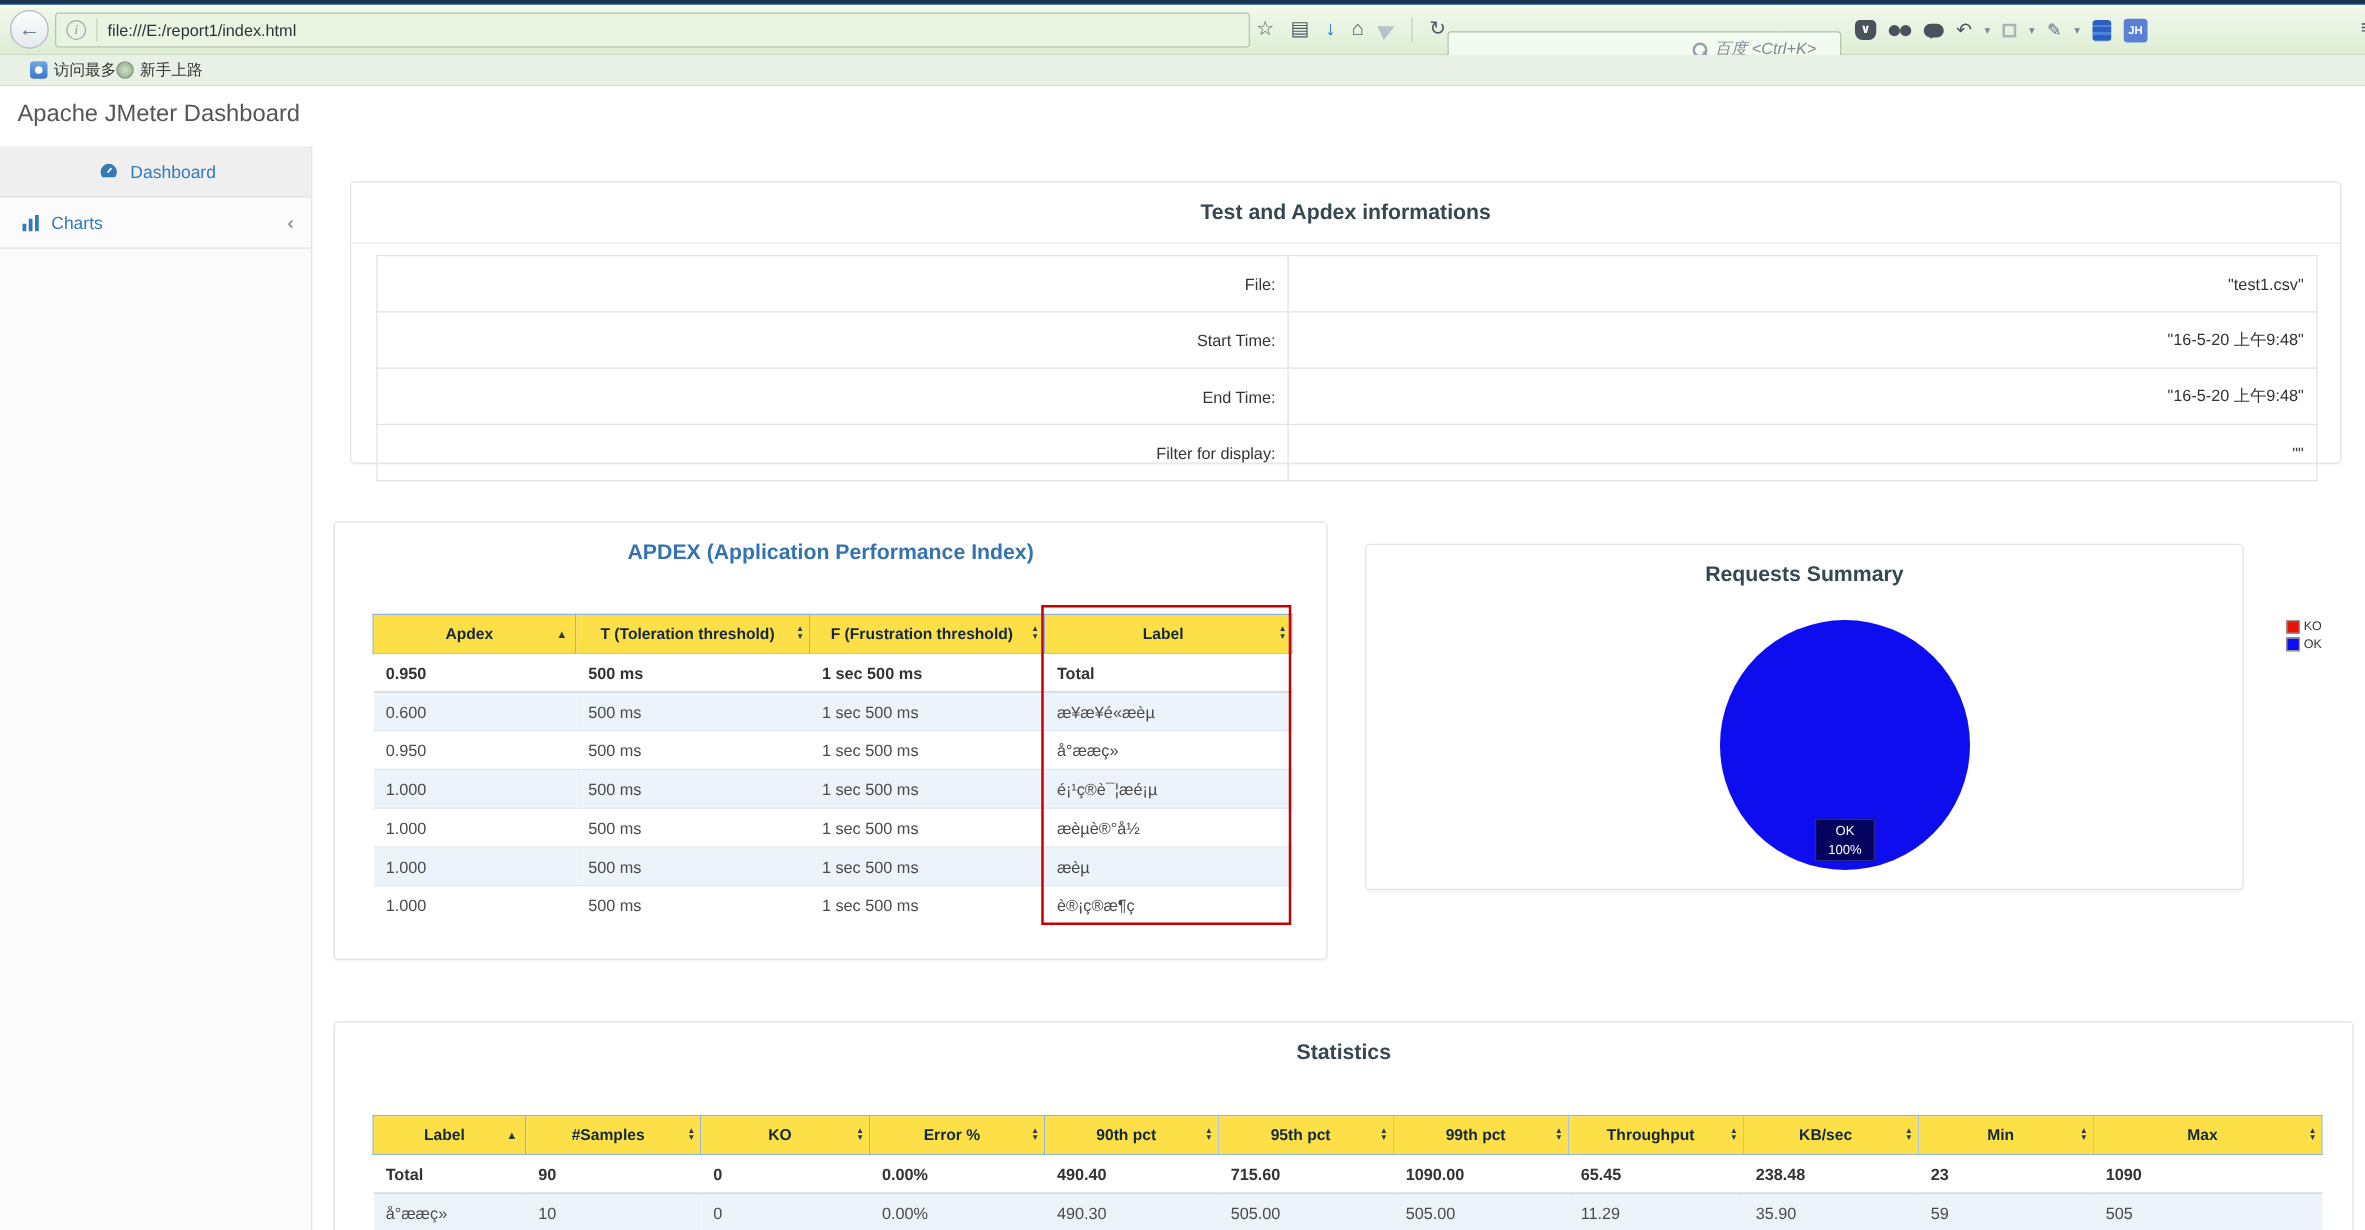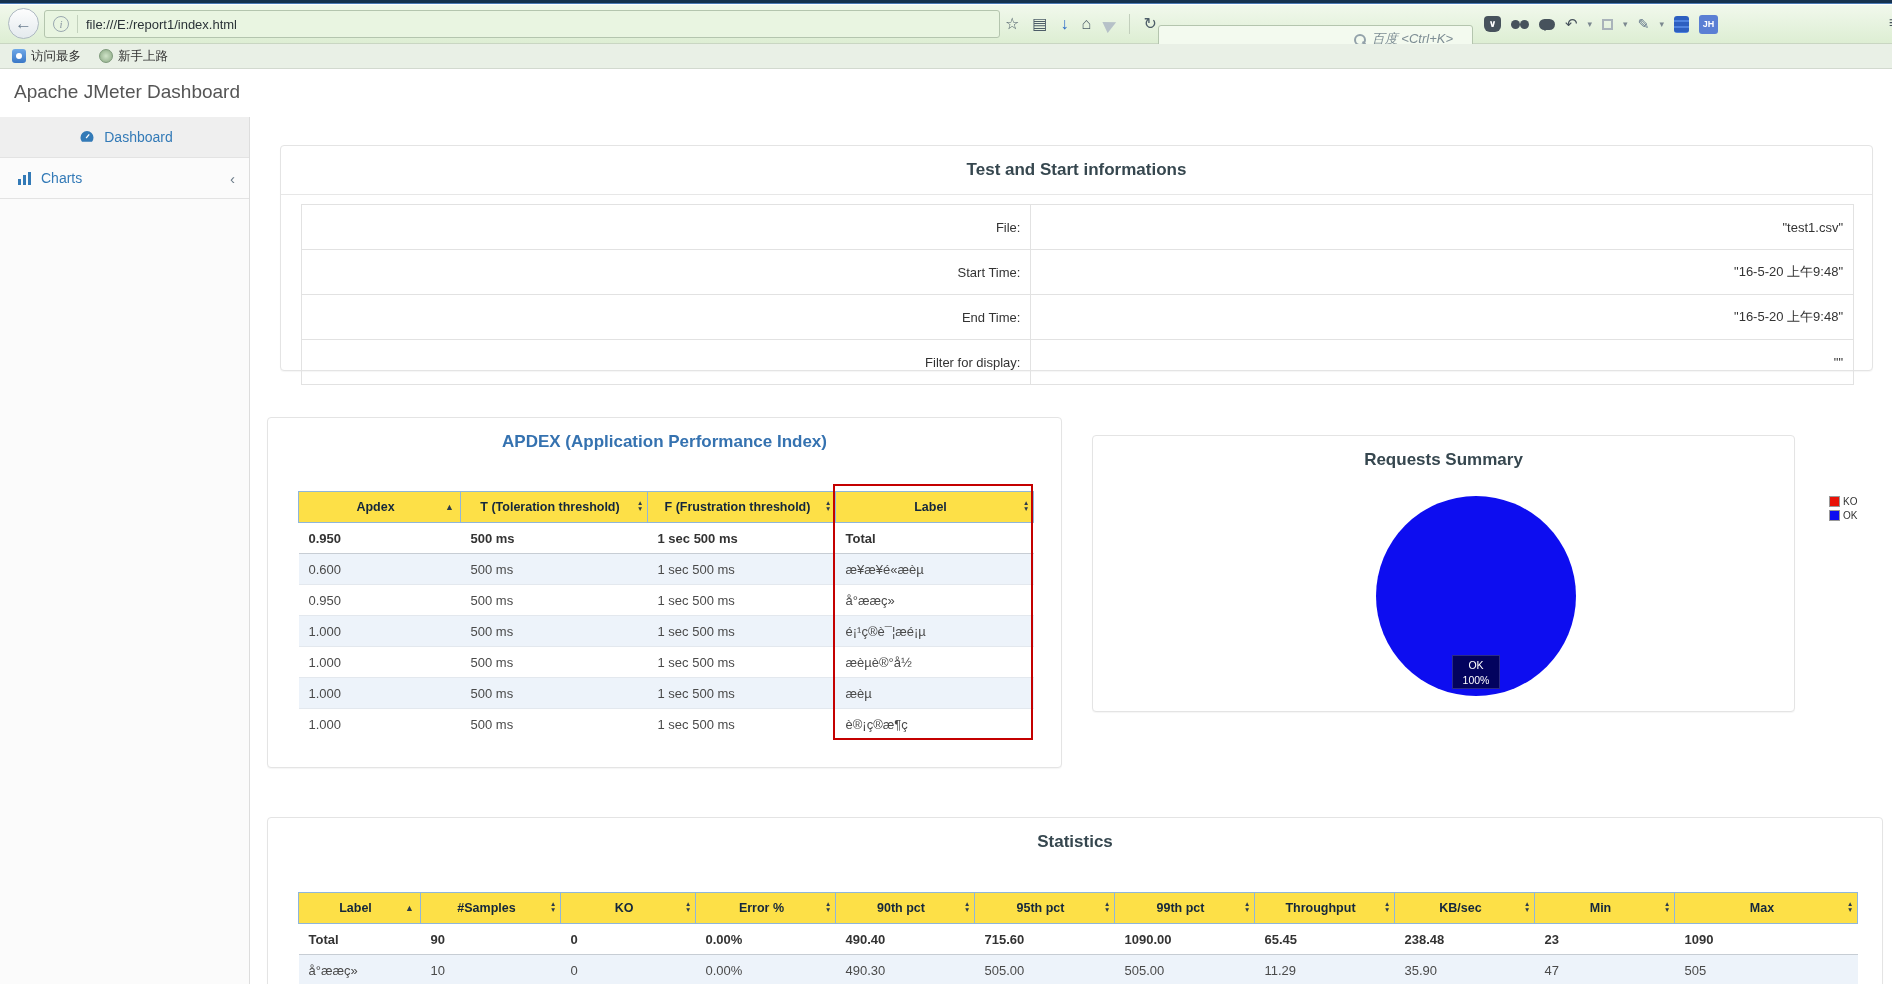--- a/index.html
+++ b/index.html
@@ -43,21 +43,21 @@
   .caret { font-size:9px; color:#7b878f; }
   .crop { width:11px; height:11px; border:2px solid #a9b3ba; }
   .pencil { font-size:14px; color:#5e7186; }
   .dbicon { width:15px; height:17px; border-radius:3px;
             background:repeating-linear-gradient(#2d5fc0 0 4px,#4f83e0 4px 6px); }
   .jhicon { width:19px; height:19px; border-radius:3px; background:#5b7fd4; color:#fff; font-size:9px;
             font-weight:bold; text-align:center; line-height:19px; }
   .menu-cut { position:absolute; right:-6px; top:9px; font-size:16px; color:#47525c; }
 
   .bookmarks-bar { position:absolute; left:0; top:44px; width:100%; height:25px; background:#e9f0e6;
-                   border-bottom:1px solid #d2d9cf; display:flex; padding-left:12px; gap:18px; }
+                   border-bottom:1px solid #d2d9cf; display:flex; padding-left:24px; }
   .bm-item { display:flex; align-items:center; gap:5px; }
   .bm-item span.lbl { font-size:12.5px; color:#333; }
   .bm-ic1 { width:14px; height:14px; border-radius:3px; background:linear-gradient(#6fa9e8,#3a78c6); position:relative; }
   .bm-ic1::after { content:""; position:absolute; left:4px; top:4px; width:6px; height:6px; border-radius:50%; background:#fff; }
   .bm-ic2 { width:14px; height:14px; border-radius:50%; background:radial-gradient(#cfe3c8,#8aa883); border:1px solid #7d997a; }
 
   
   .page-header { position:absolute; left:0; top:69px; width:100%; height:64px; background:#fff; border-bottom:1px solid #e7e7e7; }
   .page-header h1 { font-size:19px; font-weight:400; color:#555; padding:12px 0 0 14px; }
 
@@ -177,21 +177,21 @@
       </svg>
       <span>Charts</span>
       <span class="side-chevron">‹</span>
     </div>
   </div>
 
   <div class="main">
 
     <div class="panel" style="left:30px; top:28px; width:1593px; height:226px;">
       <div class="info-head">
-        <div class="panel-title">Test and Start informations</div>
+        <div class="panel-title">Test and Apdex informations</div>
       </div>
       <table class="info">
         <tbody>
             <tr>
           <td class="lab">File:</td>
           <td>"test1.csv"</td>
         </tr>
         <tr>
           <td class="lab">Start Time:</td>
           <td>"16-5-20 上午9:48"</td>
@@ -375,21 +375,21 @@
         <tr class="zebra">
           <td>å°ææç»</td>
           <td>10</td>
           <td>0</td>
           <td>0.00%</td>
           <td>490.30</td>
           <td>505.00</td>
           <td>505.00</td>
           <td>11.29</td>
           <td>35.90</td>
-          <td>47</td>
+          <td>59</td>
           <td>505</td>
         </tr>
       </tbody>
         </table>
     </div>
 
   </div>
 </div>
 
 </body></html>

